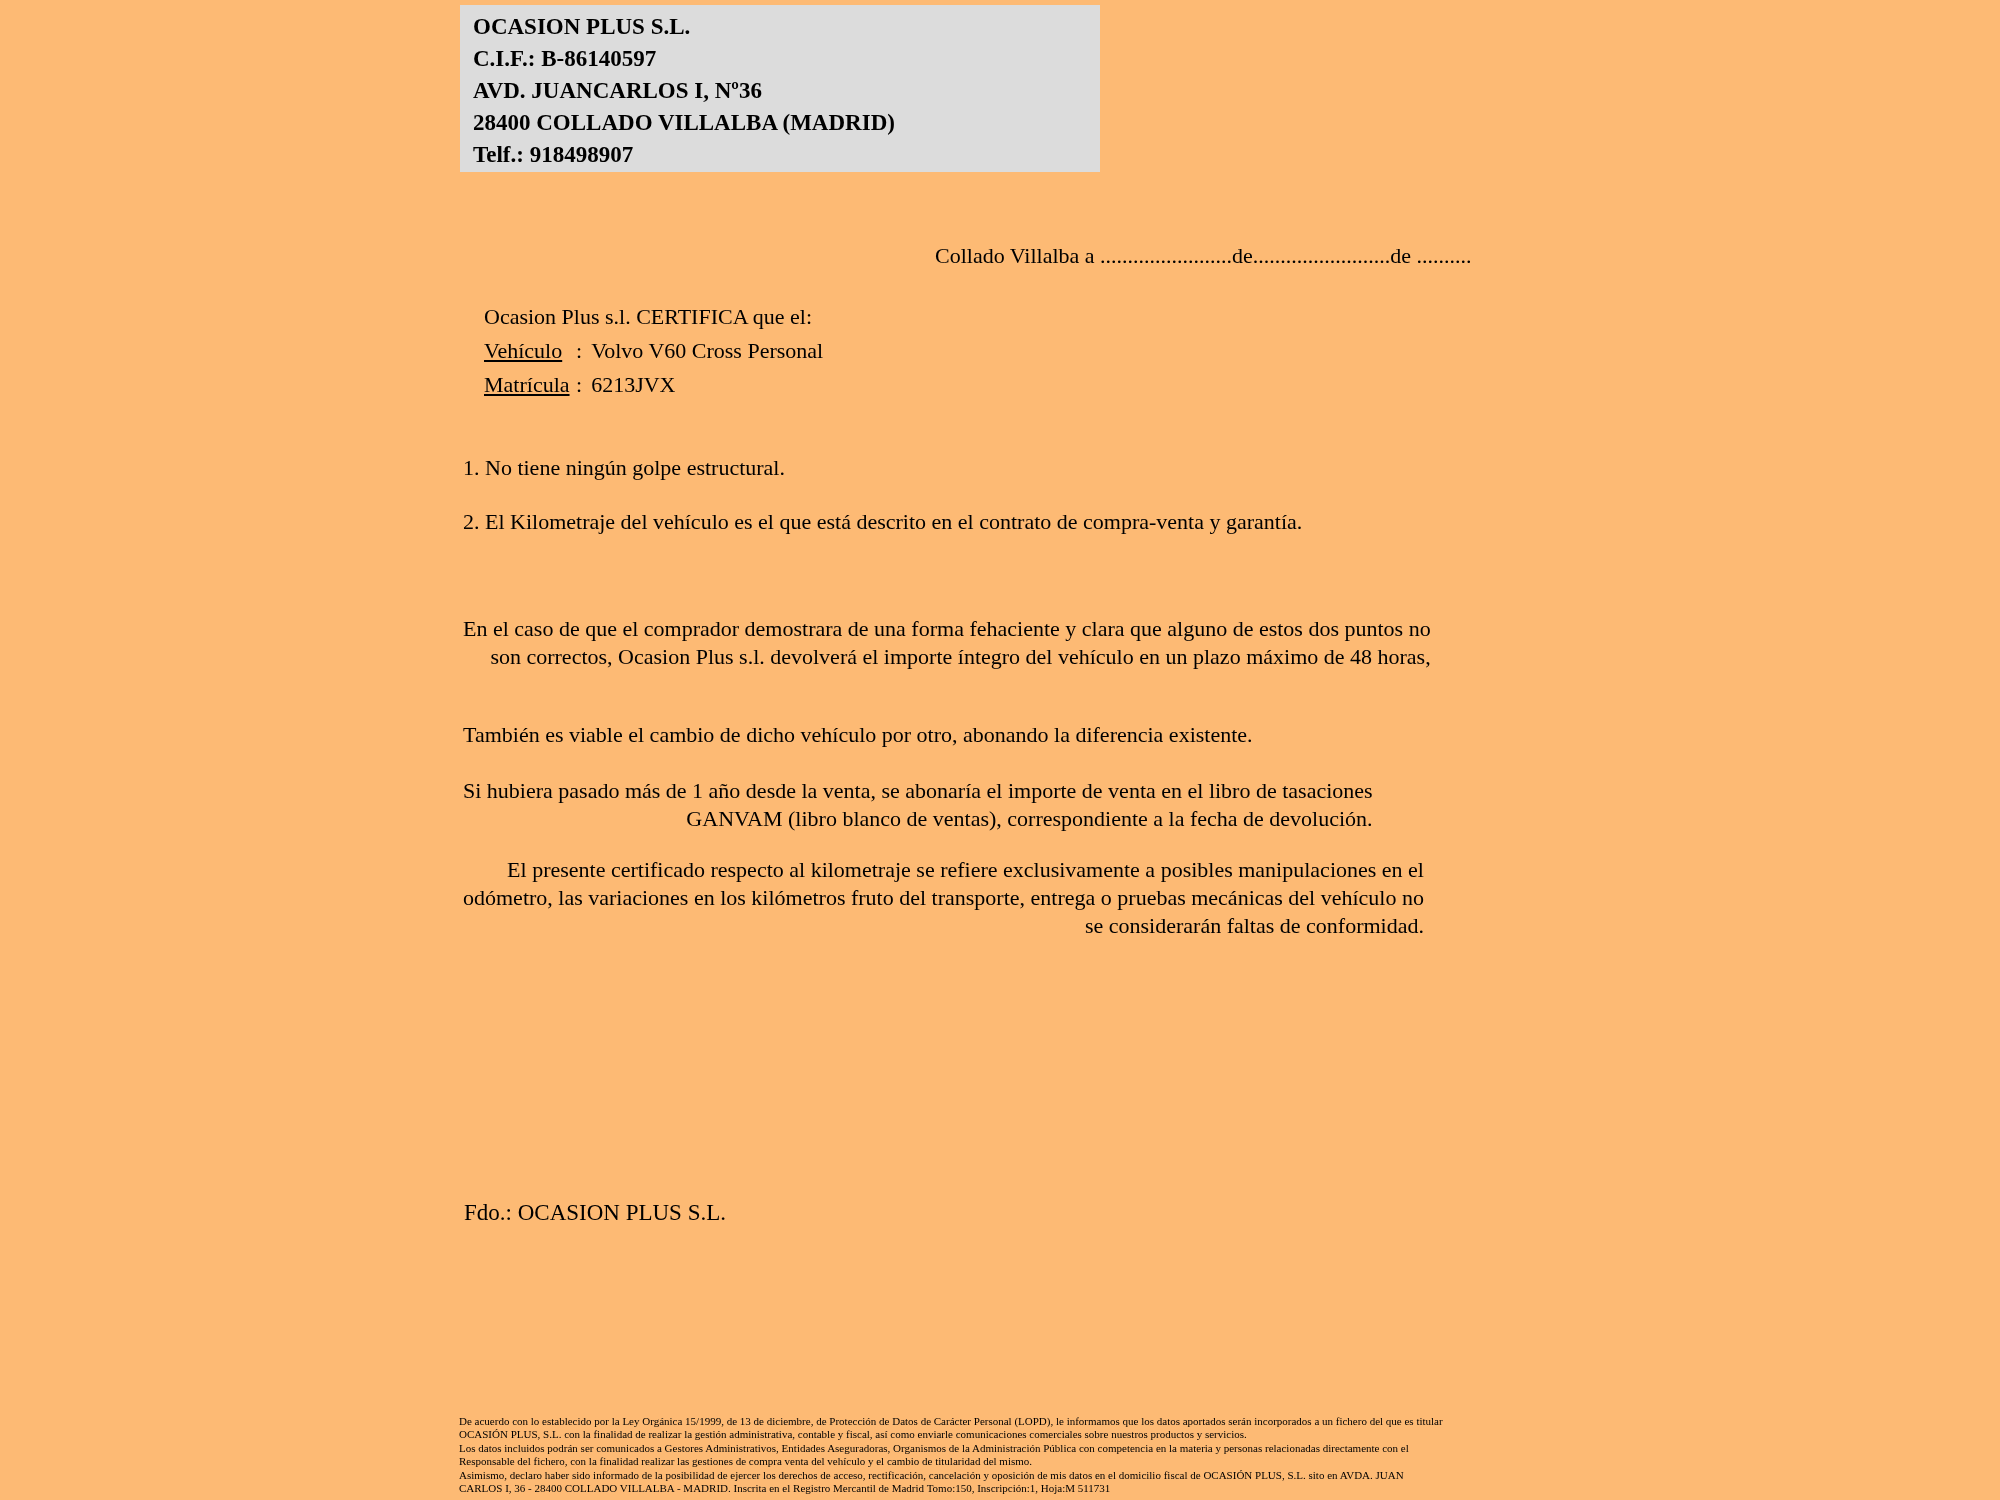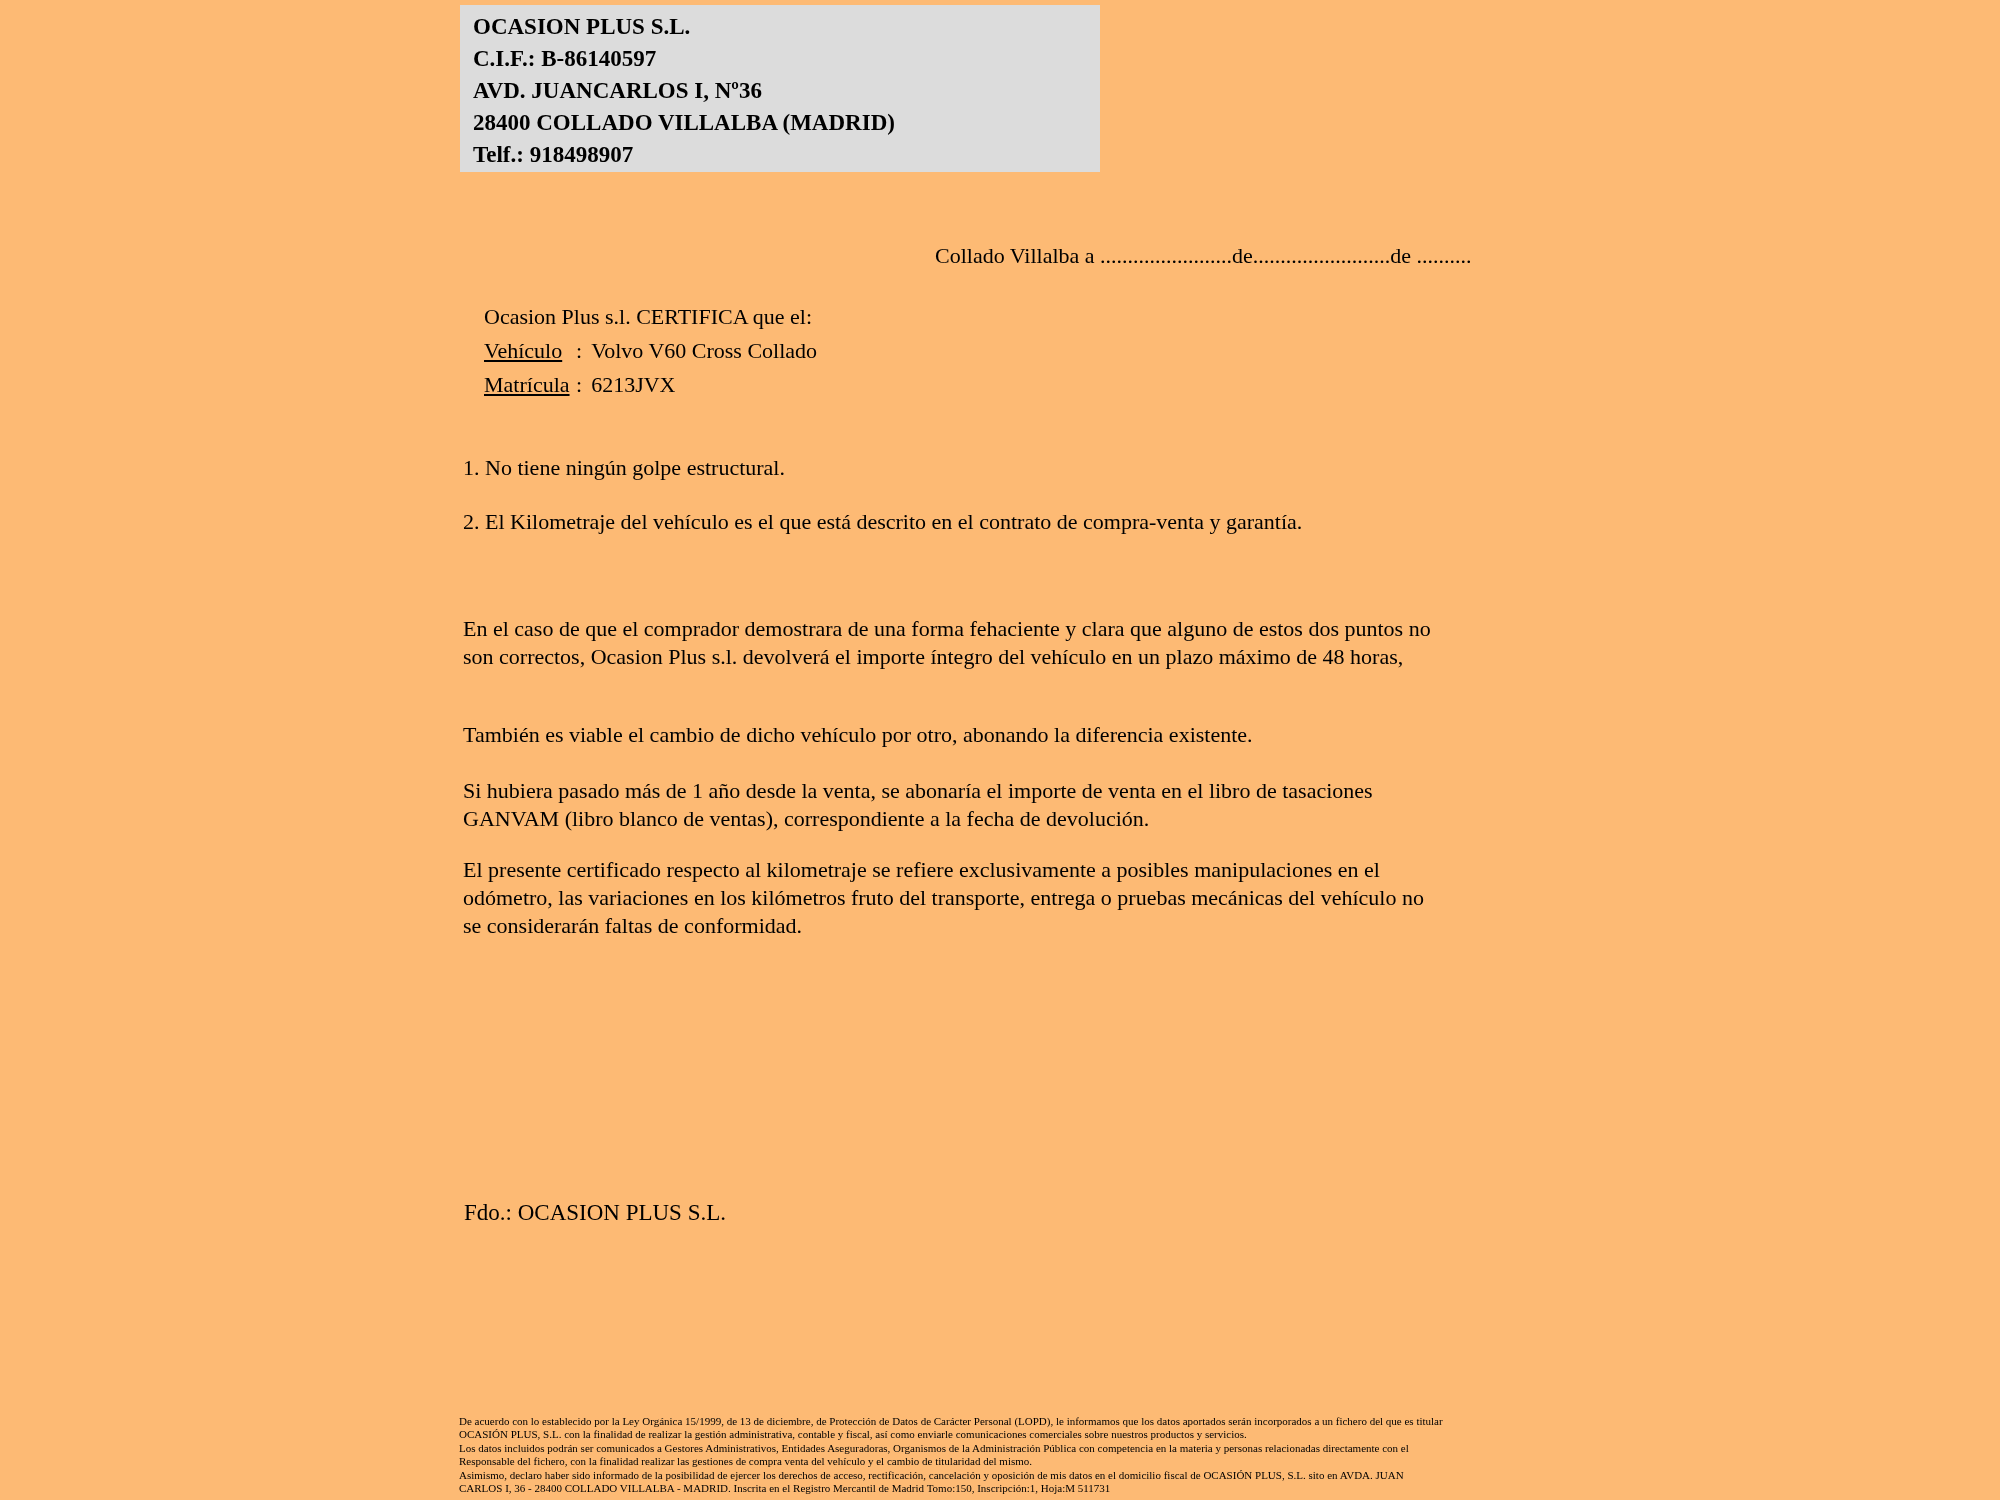--- a/index.html
+++ b/index.html
@@ -65,20 +65,21 @@
     left: 463px;
     font-size: 22px;
     white-space: nowrap;
   }
   .point-1 { top: 455px; }
   .point-2 { top: 509px; }
   .para {
     position: absolute;
     left: 463px;
     font-size: 22px;
+    text-align: right;
   }
   .para .pline {
     line-height: 28px;
     white-space: nowrap;
   }
   .para-1 { top: 615px; }
   .para-2 { top: 721px; }
   .para-3 { top: 777px; }
   .para-4 { top: 856px; }
   .signature {
@@ -110,21 +111,21 @@
     <div class="hline">AVD. JUANCARLOS I, Nº36</div>
     <div class="hline">28400 COLLADO VILLALBA (MADRID)</div>
     <div class="hline">Telf.: 918498907</div>
   </div>
 
   <div class="date-line">Collado Villalba a ........................de.........................de ..........</div>
 
   <div class="certify">
     <div class="row">Ocasion Plus s.l. CERTIFICA que el:</div>
     <div class="row">
-      <span class="cert-label">Vehículo</span><span class="cert-colon">:</span><span class="cert-value">Volvo V60 Cross Collado</span>
+      <span class="cert-label">Vehículo</span><span class="cert-colon">:</span><span class="cert-value">Volvo V60 Cross Personal</span>
     </div>
     <div class="row">
       <span class="cert-label">Matrícula</span><span class="cert-colon">:</span><span class="cert-value">6213JVX</span>
     </div>
   </div>
 
   <div class="point point-1">1. No tiene ningún golpe estructural.</div>
   <div class="point point-2">2. El Kilometraje del vehículo es el que está descrito en el contrato de compra-venta y garantía.</div>
 
   <div class="para para-1">

